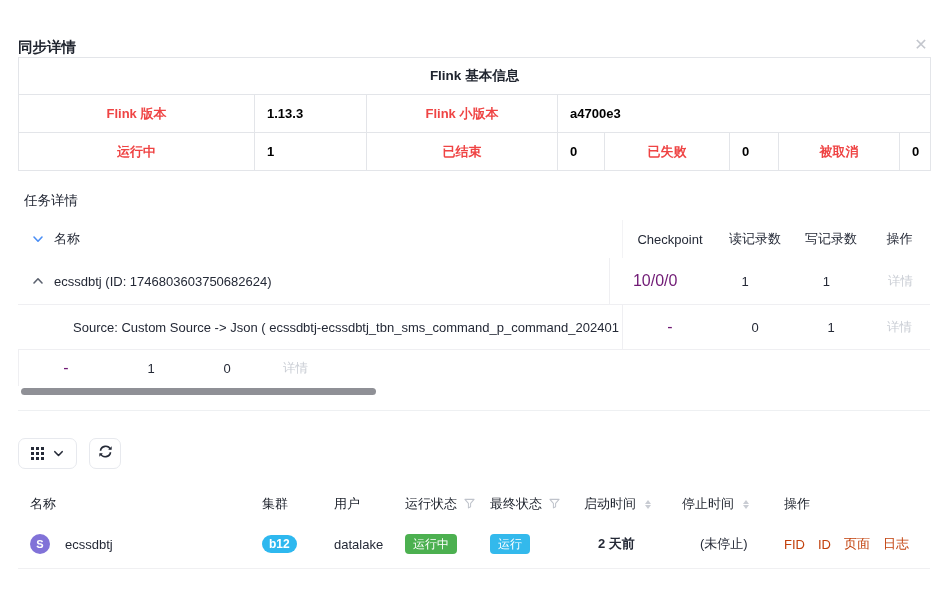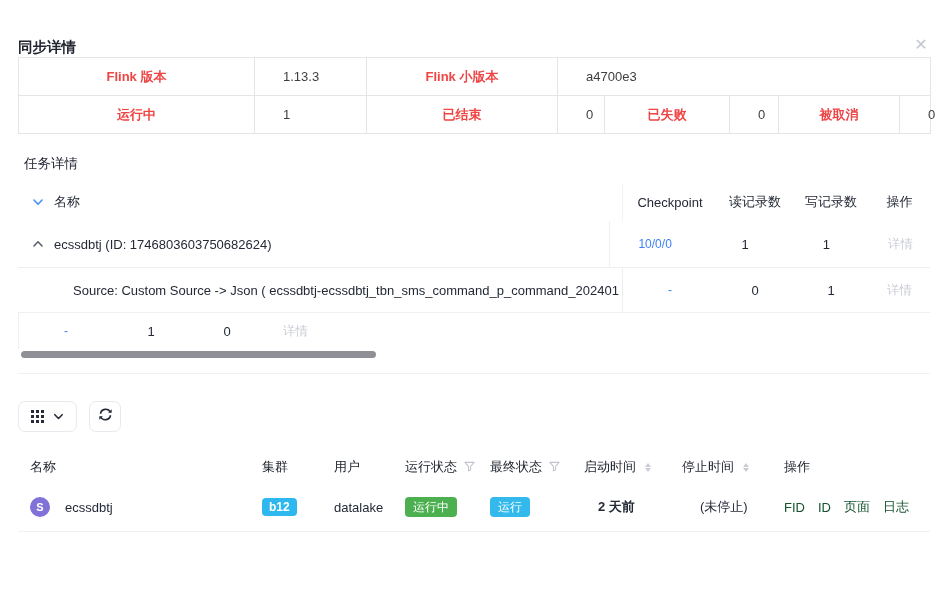--- a/index.html
+++ b/index.html
@@ -11,40 +11,40 @@
   .drawer-header { position:relative; padding-top:18px; height:37px; }
   .drawer-title { font-size:14.5px; font-weight:700; color:#20252f; }
   .close-btn { position:absolute; top:16px; right:0; width:18px; height:18px;
     color:#c3c6cd; font-size:16px; line-height:18px; text-align:center; cursor:pointer; }
 
   
   table.flink { width:912px; border-collapse:collapse; table-layout:fixed; }
   table.flink th, table.flink td { border:1px solid #e3e5e9; height:38px; font-size:13px; }
   table.flink .tbl-title { font-weight:700; text-align:center; font-size:13.5px; color:#20252f; height:37px; }
   table.flink th.lbl { font-weight:700; text-align:center; color:#ef4444; }
-  table.flink td.val { text-align:left; padding-left:28px; color:#404040; font-weight:400; }
+  table.flink td.val { text-align:left; padding-left:12px; color:#000000; font-weight:700; }
 
   
   .section-title { margin:21px 0 0 6px; font-size:13.5px; color:#242936; }
 
   
   .task-table { width:912px; margin-top:10px; font-size:13px; }
   .t-row { display:flex; align-items:center; }
   .t-head { height:38px; }
   .t-body-row { border-bottom:1px solid #efeff2; }
   .r1 { height:47px;gap:8px; } .r2 { height:45px; } .r3 { height:36px; }
   .c-name { width:604px; display:flex; align-items:center; overflow:hidden; white-space:nowrap; }
   .c-checkpoint { width:95px; text-align:center; border-left:1px solid #efeff2; align-self:stretch;
     display:flex; align-items:center; justify-content:center; }
   .t-head .c-checkpoint { border-left:1px solid #f3f3f5; }
   .c-read, .c-write { width:76px; text-align:center; }
   .c-action { width:61px; text-align:center; }
   .chev { display:inline-flex; margin:0 10px 0 14px; flex:none; }
   .indent { padding-left:55px; }
-  .cp-val { font-size:12px; color:#3b82f6; }
+  .cp-val { font-size:16px; color:#701a75; }
   .detail-link { color:#c9cdd4; font-size:12.5px; cursor:pointer; }
 
   .hscroll { position:relative; height:7px; width:912px; margin-top:2px; }
   .hscroll .thumb { position:absolute; left:3px; top:0; width:355px; height:7px;
     background:#8f9096; border-radius:4px; cursor:grab; }
 
   .divider { width:912px; border-top:1px solid #eef0f2; margin-top:15px; }
 
   
   .toolbar { margin-top:27px; display:flex; gap:12px; }
@@ -58,26 +58,26 @@
   
   .jobs-table { margin-top:19px; width:912px; font-size:13px; }
   .j-row { display:grid; grid-template-columns:232px 72px 71px 85px 94px 98px 102px 1fr; align-items:center; }
   .j-head { height:32px; color:#20252f; }
   .j-cell { padding-left:12px; display:flex; align-items:center; gap:7px; }
   .j-data { height:49px; border-bottom:1px solid #f0f0f2; }
   .avatar { width:20px; height:20px; border-radius:50%; background:#8172d8; color:#fff;
     font-size:11px; font-weight:700; display:flex; align-items:center; justify-content:center; flex:none; }
   .job-name { margin-left:8px; }
   .badge { display:inline-block; color:#fff; font-size:12px; border-radius:4px; padding:3px 8px; line-height:1.2; }
-  .badge-cluster { background:#2eb8ef; font-weight:700; padding:2px 7px; }
+  .badge-cluster { background:#2eb8ef; font-weight:700; padding:2px 7px;border-radius:9px; }
   .badge-green { background:#4cb050; }
   .badge-cyan { background:#33b9ec; }
   .bold { font-weight:700; }
   .links { display:flex; gap:13px; }
-  .links span { color:#14532d; cursor:pointer; }
+  .links span { color:#c2410c; cursor:pointer; }
 
   .sorter { display:inline-flex; flex-direction:column; gap:1px; margin-left:2px; }
   .sorter i { width:0; height:0; border-left:3.5px solid transparent; border-right:3.5px solid transparent; }
   .sorter .up { border-bottom:4px solid #c9ccd3; }
   .sorter .down { border-top:4px solid #c9ccd3; }
 </style>
 </head>
 <body>
 
 <div class="page">
@@ -92,20 +92,23 @@
       <col style="width:236px">
         <col style="width:112px">
         <col style="width:191px">
         <col style="width:47px">
       <col style="width:125px">
         <col style="width:49px">
         <col style="width:121px">
         <col style="width:31px">
     </colgroup>
     <tbody>
+        <tr>
+      <td class="tbl-title" colspan="8">Flink 基本信息</td>
+    </tr>
     <tr>
       <th class="lbl">Flink 版本</th>
       <td class="val">1.13.3</td>
       <th class="lbl">Flink 小版本</th>
       <td class="val" colspan="5">a4700e3</td>
     </tr>
     <tr>
       <th class="lbl">运行中</th>
       <td class="val">1</td>
       <th class="lbl">已结束</th>

